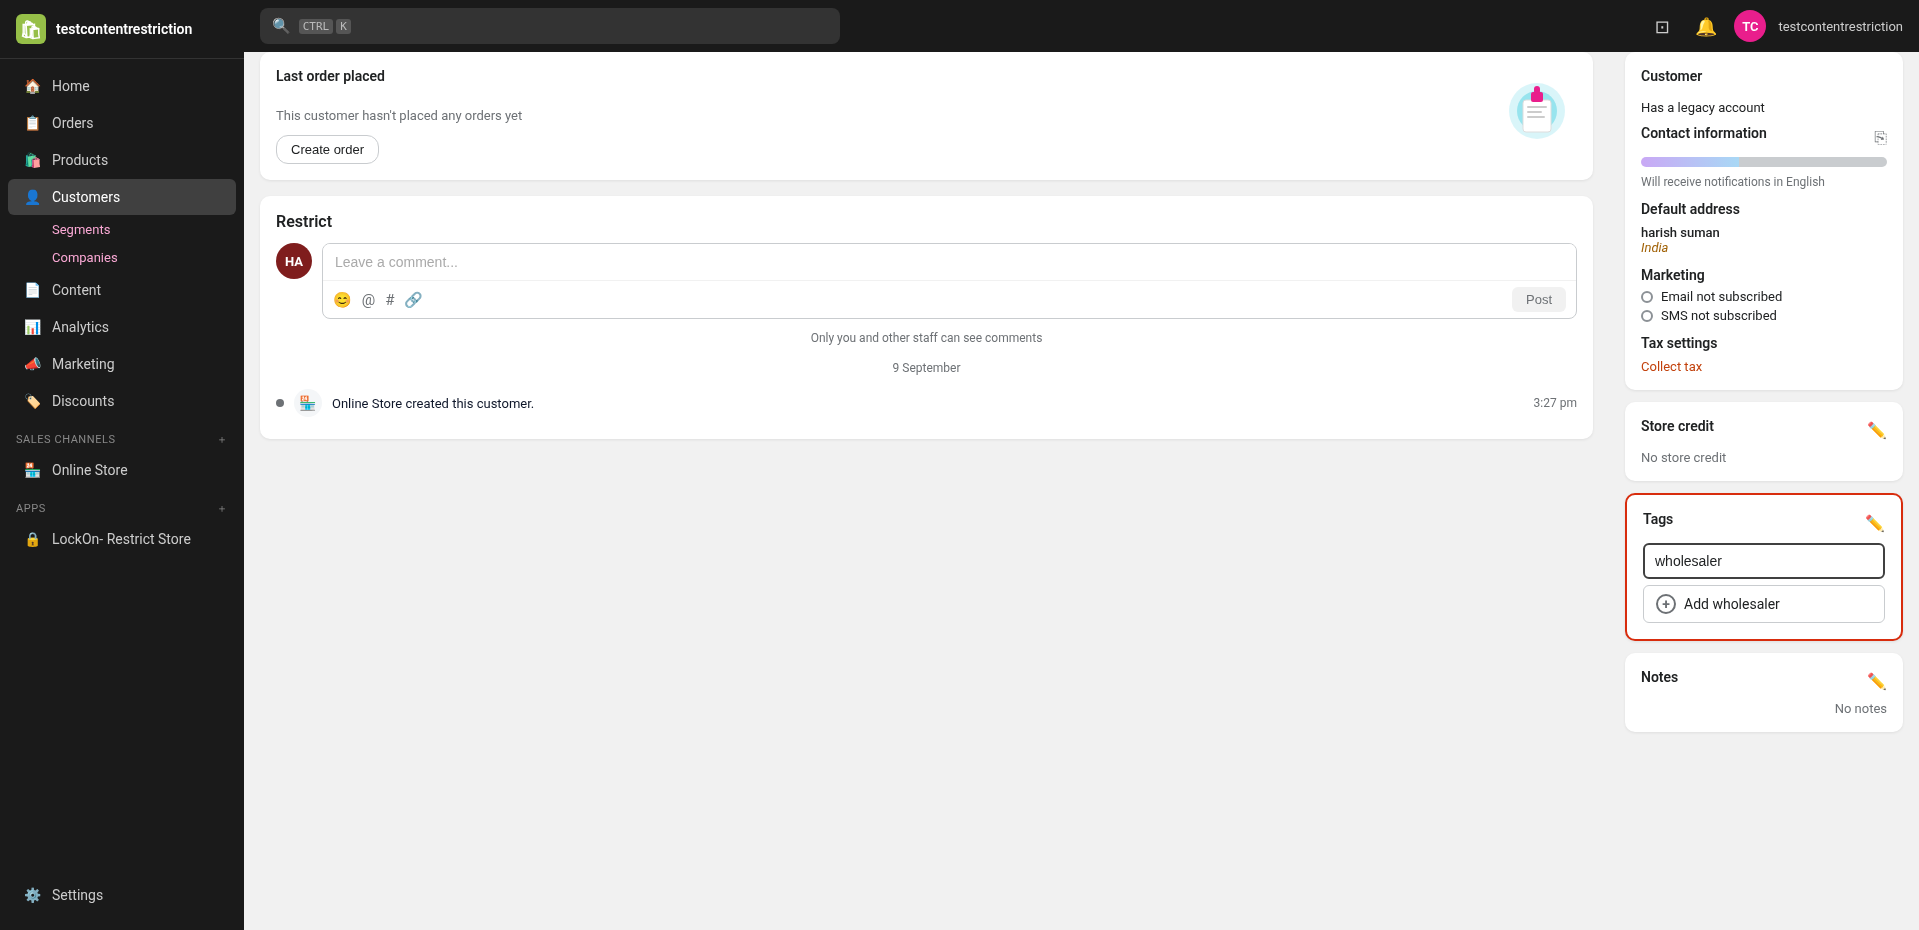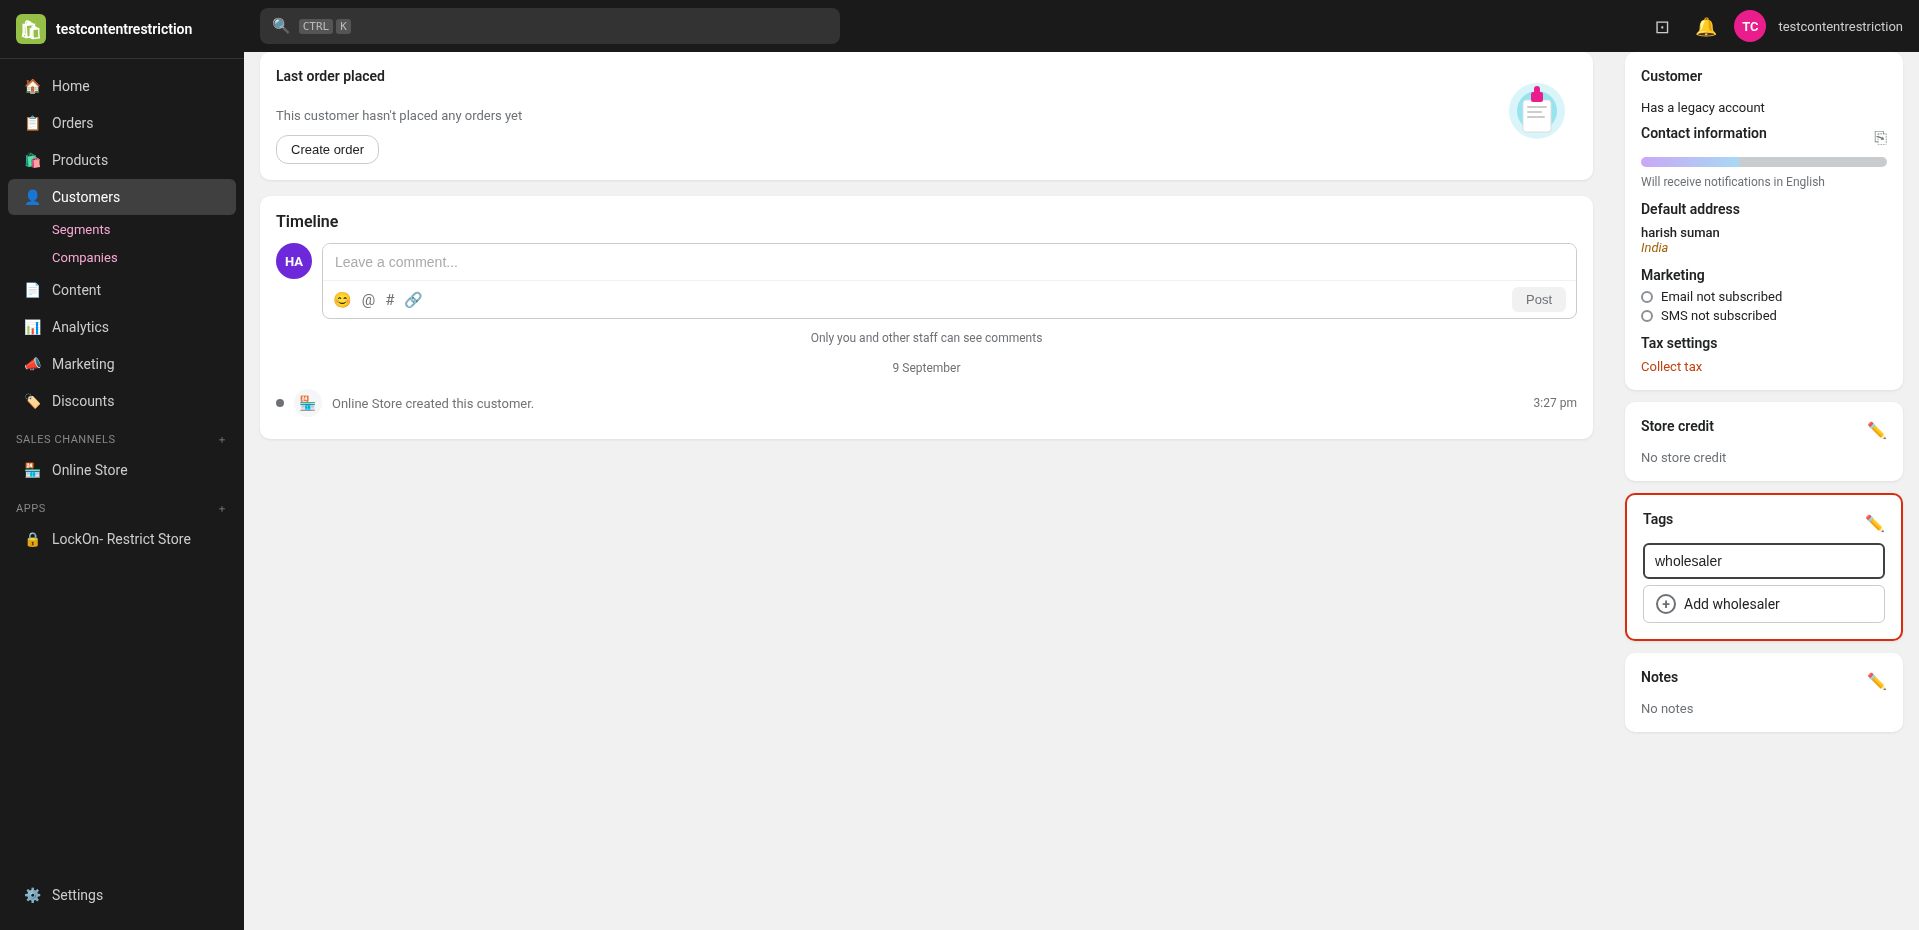--- a/index.html
+++ b/index.html
@@ -248,21 +248,21 @@
       margin-bottom: 12px;
     }
     .comment-box {
       display: flex;
       gap: 10px;
       margin-bottom: 12px;
     }
     .commenter-avatar {
       width: 36px;
       height: 36px;
-      background: #6d28d9;
+      background: #7f1d1d;
       border-radius: 50%;
       display: flex;
       align-items: center;
       justify-content: center;
       color: #fff;
       font-size: 13px;
       font-weight: 700;
       flex-shrink: 0;
     }
     .comment-input-area {
@@ -330,21 +330,21 @@
       border-radius: 50%;
       display: flex;
       align-items: center;
       justify-content: center;
       font-size: 14px;
       flex-shrink: 0;
     }
     .timeline-event-text {
       flex: 1;
       font-size: 13px;
-      color: #737373;
+      color: #0f172a;
     }
     .timeline-event-time {
       font-size: 12px;
       color: #6d7175;
     }
 
     
     .right-card {
       background: #fff;
       border-radius: 10px;
@@ -467,20 +467,21 @@
       color: #6d7175;
       font-weight: bold;
     }
 
     .notes-card {
       background: #fff;
       border-radius: 10px;
       padding: 16px;
       margin-bottom: 12px;
       box-shadow: 0 1px 3px rgba(0,0,0,0.08);
+      text-align: right;
     }
 
     
     ::-webkit-scrollbar { width: 6px; }
     ::-webkit-scrollbar-track { background: transparent; }
     ::-webkit-scrollbar-thumb { background: #c9cccf; border-radius: 3px; }
   </style>
 </head>
 <body>
 
@@ -594,21 +595,21 @@
               <rect x="30" y="40" width="18" height="2" rx="1" fill="#ccc"></rect>
               <rect x="34" y="16" width="12" height="10" rx="2" fill="#e91e8c"></rect>
               <rect x="37" y="10" width="6" height="8" rx="3" fill="#e91e8c"></rect>
             </svg>
           </div>
         </div>
       </div>
 
       <div class="card">
         <div class="timeline-section">
-          <h2>Timeline</h2>
+          <h2>Restrict</h2>
 
           <div class="comment-box">
             <div class="commenter-avatar">HA</div>
             <div class="comment-input-area">
               <input type="text" placeholder="Leave a comment..." style="">
               <div class="comment-toolbar">
                 <div class="comment-toolbar-icons">
                   <span class="comment-toolbar-icon">😊</span>
                   <span class="comment-toolbar-icon">@</span>
                   <span class="comment-toolbar-icon">#</span>

